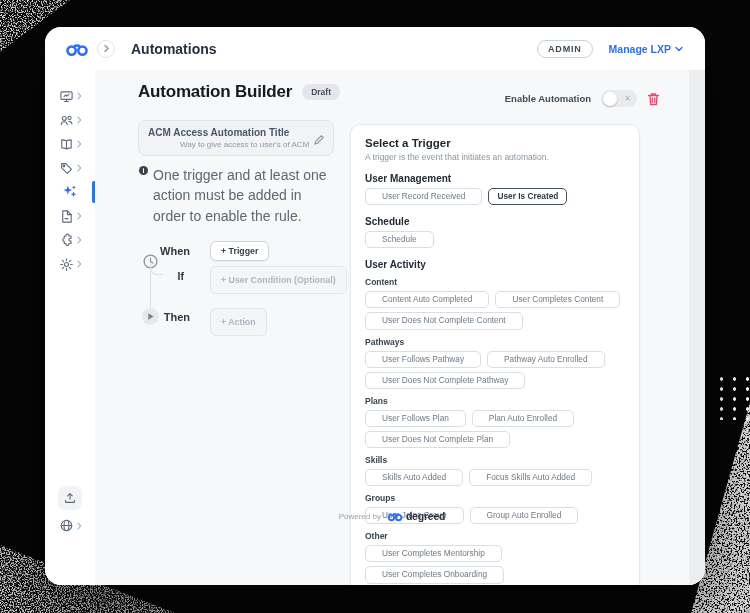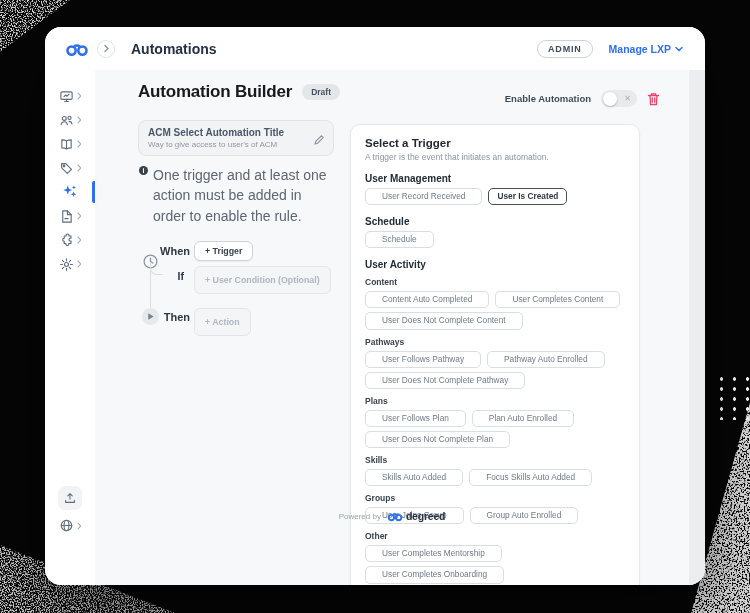--- a/index.html
+++ b/index.html
@@ -66,34 +66,34 @@
     background:#fff; border-radius:50%; box-shadow:0 1px 2px rgba(0,0,0,.25); }
   .toggle .off-x { position:absolute; right:6px; top:3px; font-size:8px; color:#a6aeb8; line-height:11px; }
   .trash-btn { color:#e8476b; display:flex; cursor:pointer; background:none; border:none; }
 
   
   .left-col { position:absolute; left:43px; top:50px; width:196px; }
   .auto-card { background:#f1f3f5; border:1px solid #e0e4e8; border-radius:8px;
     padding:6px 9px; display:flex; align-items:flex-start; }
   .auto-card-txt { flex:1; min-width:0; }
   .auto-title { font-size:10px; font-weight:600; color:#49586a; white-space:nowrap; }
-  .auto-desc { font-size:8px; color:#8e99a6; margin-top:2px; white-space:nowrap; }
+  .auto-desc { font-size:8px; color:#8e99a6; margin-top:2px; white-space:nowrap;margin-left:32px; }
   .pencil { color:#8a95a1; margin-top:4px; cursor:pointer; }
   .note-row { display:flex; gap:5px; margin-top:9px; padding:0 1px; }
   .info-dot { flex:0 0 auto; width:9px; height:9px; margin-top:1px; background:#39434e;
     color:#fff; border-radius:50%; font-size:7px; font-weight:700; line-height:9px;
     text-align:center; font-style:normal; }
   .note-text { font-size:14px; color:#5c6773; line-height:1.45; }
 
   .flow { position:relative; height:96px; margin-top:15px; }
   .flow-label { position:absolute; font-size:11px; font-weight:700; color:#2e3742; text-align:right; }
   .lbl-when { left:0; top:4px; width:52px; }
   .lbl-if   { left:0; top:29px; width:46px; font-size:10.5px; }
   .lbl-then { left:0; top:70px; width:52px; }
-  .flow-btn { position:absolute; left:56px; font-size:8.8px; font-weight:600;
+  .flow-btn { position:absolute; left:72px; font-size:8.8px; font-weight:600;
     border-radius:6px; padding:0 10px; display:flex; align-items:center; white-space:nowrap;text-align:right; }
   .btn-trigger { top:0; height:20px; background:#fff; border:1px solid #ccd3da;
     color:#39434e; box-shadow:0 1px 1px rgba(16,24,40,.05); cursor:pointer; }
   .btn-disabled { background:#f3f5f6; border:1px solid #e2e6ea; color:#aeb7c0; }
   .btn-cond { top:25px; height:28px; }
   .btn-action { top:67px; height:28px; }
   .rail-clock { position:absolute; left:4px; top:12px; color:#8a95a1; }
   .rail-line { position:absolute; left:11.5px; top:30px; height:37px; border-left:1.5px solid #d9dee3; }
   .rail-elbow { position:absolute; left:12px; top:22px; width:13px; height:12px;
     border-left:1.5px solid #d9dee3; border-bottom:1.5px solid #d9dee3;
@@ -322,21 +322,21 @@
         <button class="trash-btn">
           <svg width="13" height="14" viewBox="0 0 13 14" fill="none" stroke="currentColor" stroke-width="1.3" stroke-linecap="round">
             <path d="M1.5 3.5h10M4.5 3.5V1.8h4v1.7M3 3.5l.6 9h5.8l.6-9M5.3 5.8v4.4M7.7 5.8v4.4"></path>
           </svg>
         </button>
       </div>
 
       <div class="left-col">
         <div class="auto-card">
           <span class="auto-card-txt">
-            <div class="auto-title">ACM Select Automation Title</div>
+            <div class="auto-title">ACM Access Automation Title</div>
             <div class="auto-desc">Way to give access to user's of ACM</div>
           </span>
           <span class="pencil">
             <svg width="10" height="10" viewBox="0 0 10 10" fill="none" stroke="currentColor" stroke-width="1.1">
                 <path d="M1 9l.8-2.6L7.4.8l1.8 1.8-5.6 5.6z"></path>
               </svg>
           </span>
         </div>
 
         <div class="note-row">

